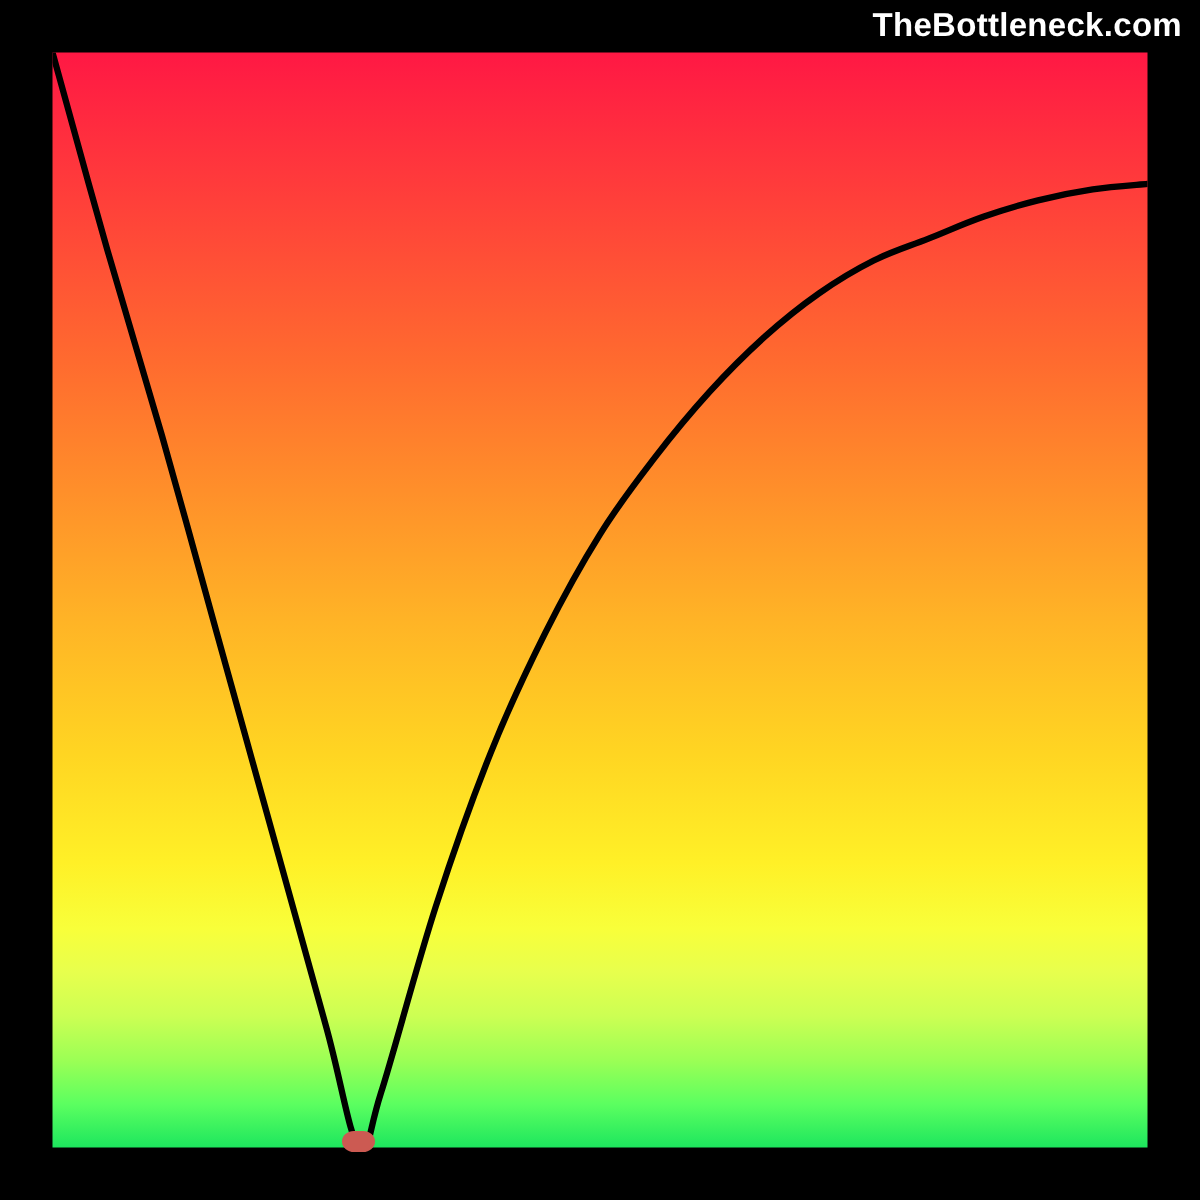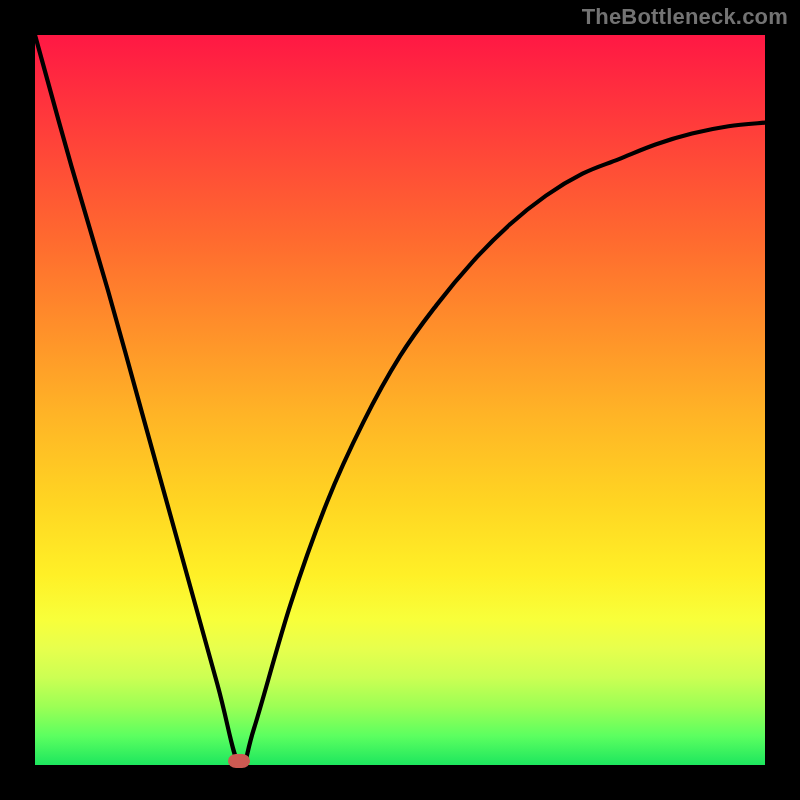--- a/index.html
+++ b/index.html
@@ -13,21 +13,21 @@
   .frame {
     position: relative;
     width: 800px;
     height: 800px;
     background: #000;
   }
   .attribution {
     position: absolute;
     top: 4px;
     right: 12px;
-    color: #737373;
+    color: #ffffff;
     font-family: Arial, Helvetica, sans-serif;
     font-size: 22px;
     font-weight: 600;
     letter-spacing: 0.2px;
     z-index: 10;
     margin-left: 29px;
   }
   .plot-area {
     position: absolute;
     left: 35px;

